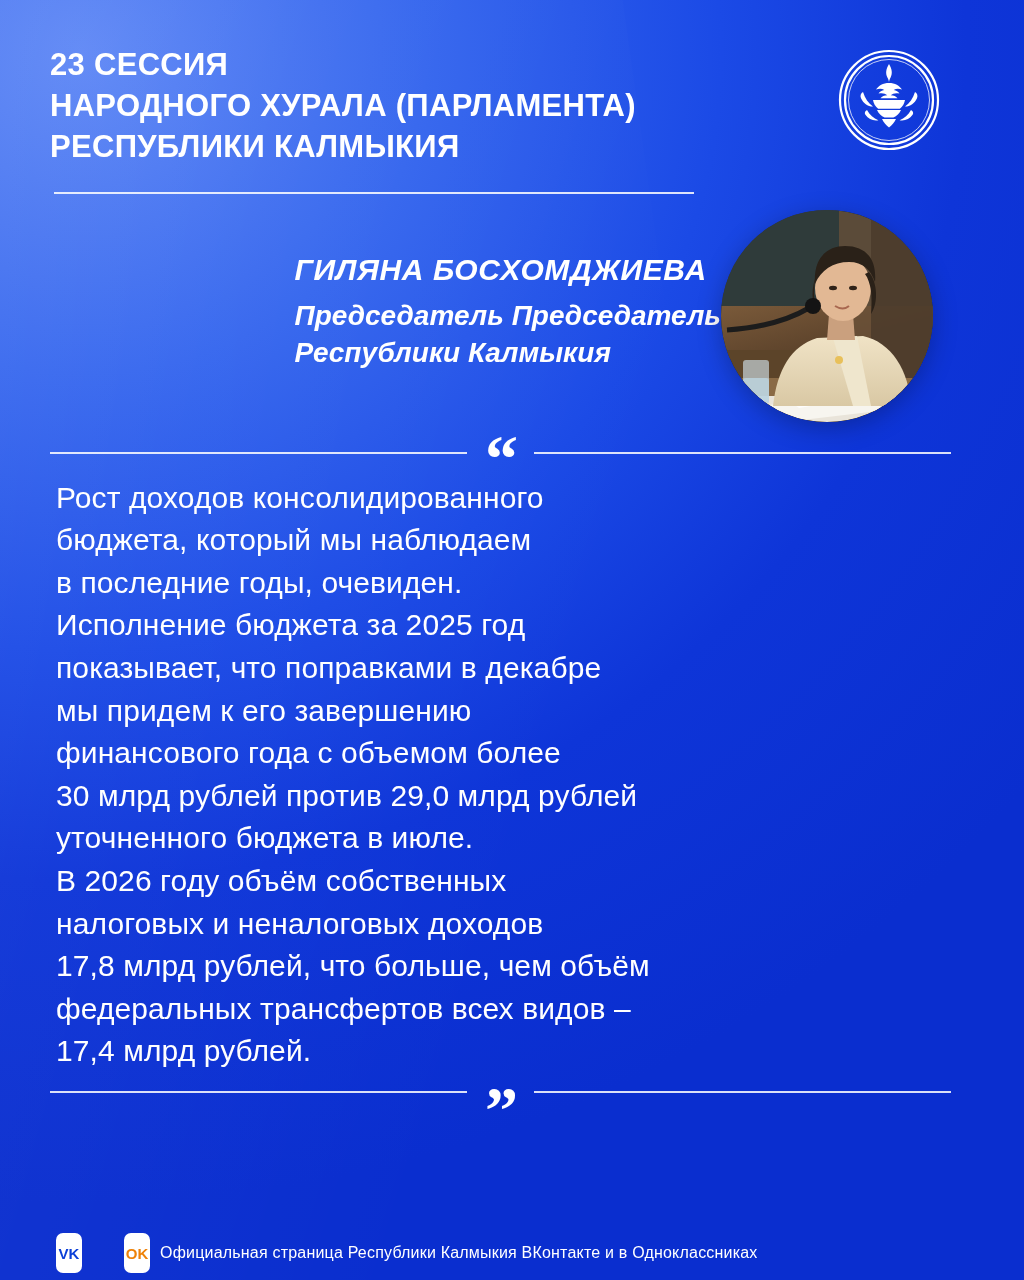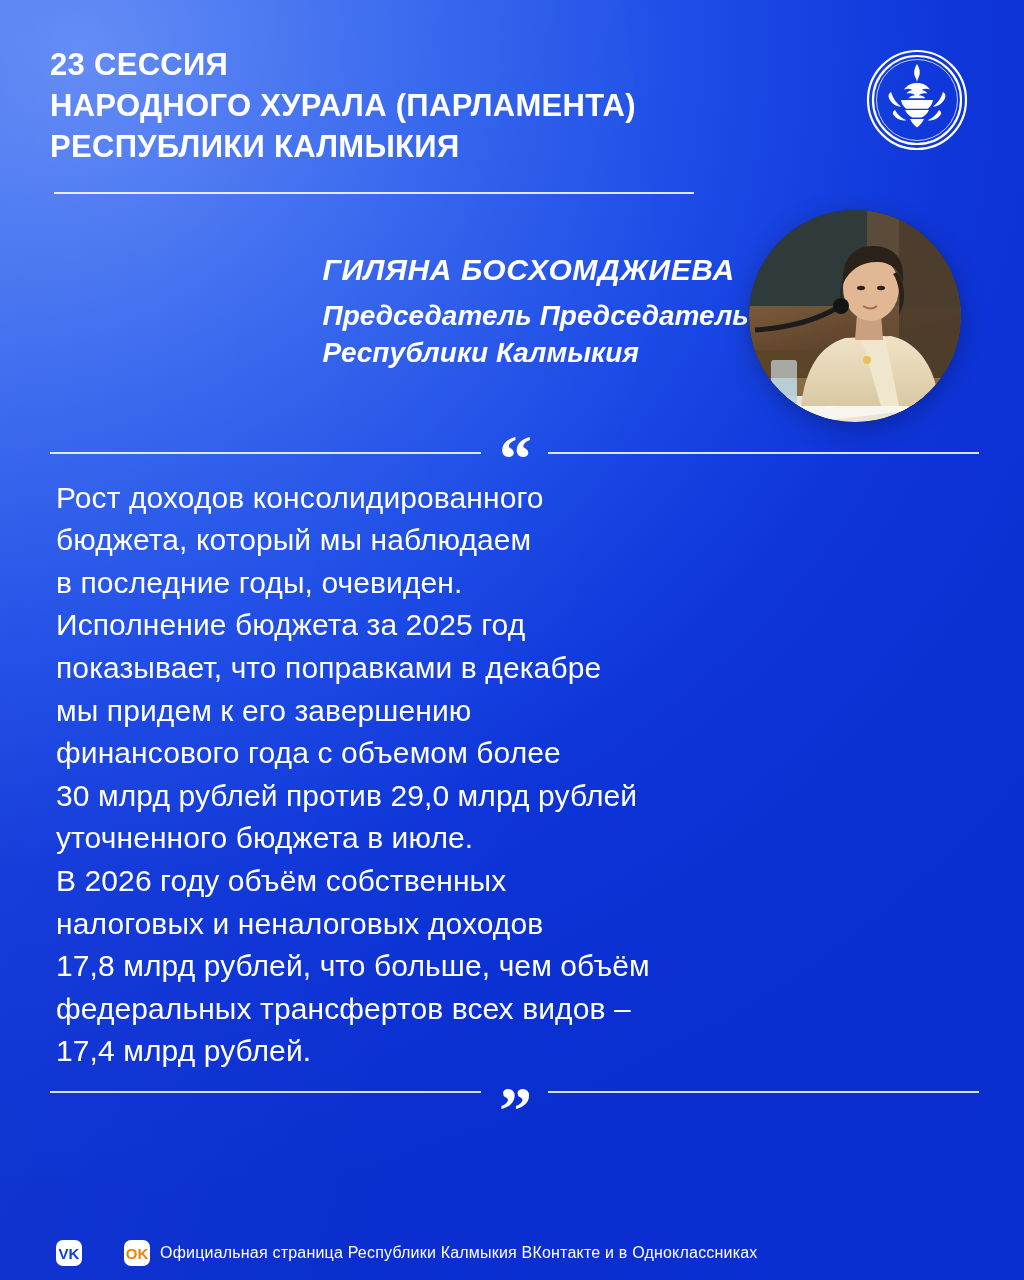--- a/index.html
+++ b/index.html
@@ -31,21 +31,21 @@
     width: 90%;
     height: 130%;
     background: linear-gradient(115deg, rgba(255,255,255,0.12) 0%, rgba(255,255,255,0.03) 40%, rgba(255,255,255,0) 70%);
     transform: rotate(-8deg);
     pointer-events: none;
   }
 
   .inner {
     position: relative;
     z-index: 2;
-    padding: 44px 45px 0 50px;
+    padding: 44px 73px 0 50px;
     height: 100%;
     box-sizing: border-box;
   }
 
   
   .header {
     display: flex;
     align-items: flex-start;
     justify-content: space-between;
   }
@@ -167,21 +167,21 @@
     box-sizing: border-box;
     z-index: 3;
   }
   .social {
     display: flex;
     align-items: center;
     gap: 7px;
   }
   .badge {
     width: 26px;
-    height: 26px;
+    height: 40px;
     border-radius: 7px;
     background: #ffffff;
     display: flex;
     align-items: center;
     justify-content: center;
     font-weight: bold;
     font-size: 15px;
     color: #0b3fd8;
     flex: 0 0 auto;
   }

